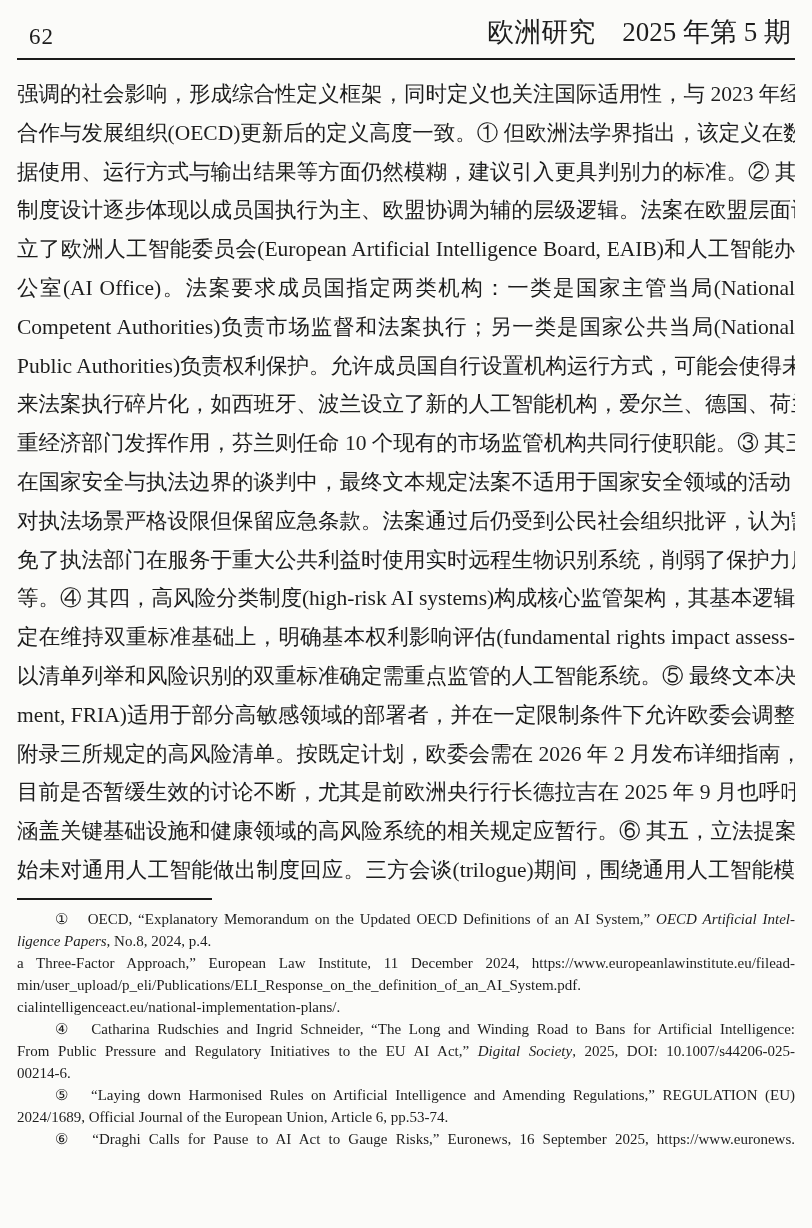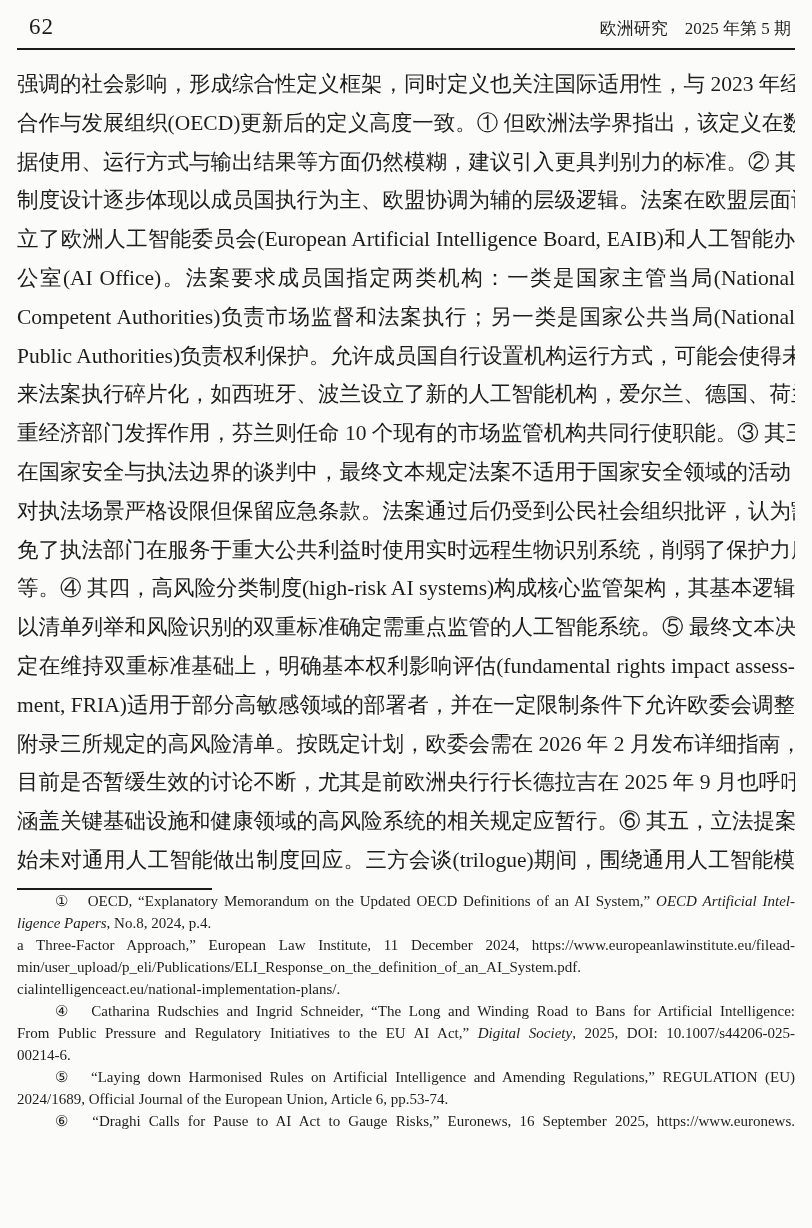--- a/index.html
+++ b/index.html
@@ -25,21 +25,21 @@
     display: flex;
     justify-content: space-between;
     align-items: flex-end;
     padding: 2px 4px 0 12px;
   }
   .page-number {
     font-size: 23px;
     letter-spacing: 1px;
   }
   .journal-title {
-    font-size: 17px;
+    font-size: 27px;
   }
   .header-rule {
     height: 2px;
     background: #1b1b1b;
     margin-top: 8px;
   }
   .body-text {
     margin-top: 15px;
     font-size: 21.5px;
   }
@@ -51,20 +51,21 @@
     white-space: nowrap;
     overflow: hidden;
   }
   .fn-rule {
     height: 2px;
     width: 195px;
     background: #1b1b1b;
     margin-top: 8px;
   }
   .footnotes {
+    margin-top: 8px;
     font-size: 15px;
   }
   .fn-line {
     height: 22px;
     line-height: 22px;
     text-align: justify;
     text-align-last: justify;
     white-space: nowrap;
     overflow: hidden;
   }
@@ -92,22 +93,22 @@
       <div class="body-line">立了欧洲人工智能委员会(European Artificial Intelligence Board, EAIB)和人工智能办</div>
       <div class="body-line">公室(AI Office)。法案要求成员国指定两类机构：一类是国家主管当局(National</div>
       <div class="body-line">Competent Authorities)负责市场监督和法案执行；另一类是国家公共当局(National</div>
       <div class="body-line">Public Authorities)负责权利保护。允许成员国自行设置机构运行方式，可能会使得未</div>
       <div class="body-line">来法案执行碎片化，如西班牙、波兰设立了新的人工智能机构，爱尔兰、德国、荷兰更倚</div>
       <div class="body-line">重经济部门发挥作用，芬兰则任命 10 个现有的市场监管机构共同行使职能。③ 其三，</div>
       <div class="body-line">在国家安全与执法边界的谈判中，最终文本规定法案不适用于国家安全领域的活动，</div>
       <div class="body-line">对执法场景严格设限但保留应急条款。法案通过后仍受到公民社会组织批评，认为豁</div>
       <div class="body-line">免了执法部门在服务于重大公共利益时使用实时远程生物识别系统，削弱了保护力度</div>
       <div class="body-line">等。④ 其四，高风险分类制度(high-risk AI systems)构成核心监管架构，其基本逻辑是</div>
+      <div class="body-line">定在维持双重标准基础上，明确基本权利影响评估(fundamental rights impact assess-</div>
       <div class="body-line">以清单列举和风险识别的双重标准确定需重点监管的人工智能系统。⑤ 最终文本决</div>
-      <div class="body-line">定在维持双重标准基础上，明确基本权利影响评估(fundamental rights impact assess-</div>
       <div class="body-line">ment, FRIA)适用于部分高敏感领域的部署者，并在一定限制条件下允许欧委会调整</div>
       <div class="body-line">附录三所规定的高风险清单。按既定计划，欧委会需在 2026 年 2 月发布详细指南，但</div>
       <div class="body-line">目前是否暂缓生效的讨论不断，尤其是前欧洲央行行长德拉吉在 2025 年 9 月也呼吁</div>
       <div class="body-line">涵盖关键基础设施和健康领域的高风险系统的相关规定应暂行。⑥ 其五，立法提案开</div>
       <div class="body-line">始未对通用人工智能做出制度回应。三方会谈(trilogue)期间，围绕通用人工智能模</div>
     </div>
 
   <div class="fn-rule"></div>
 
   <div class="footnotes">

